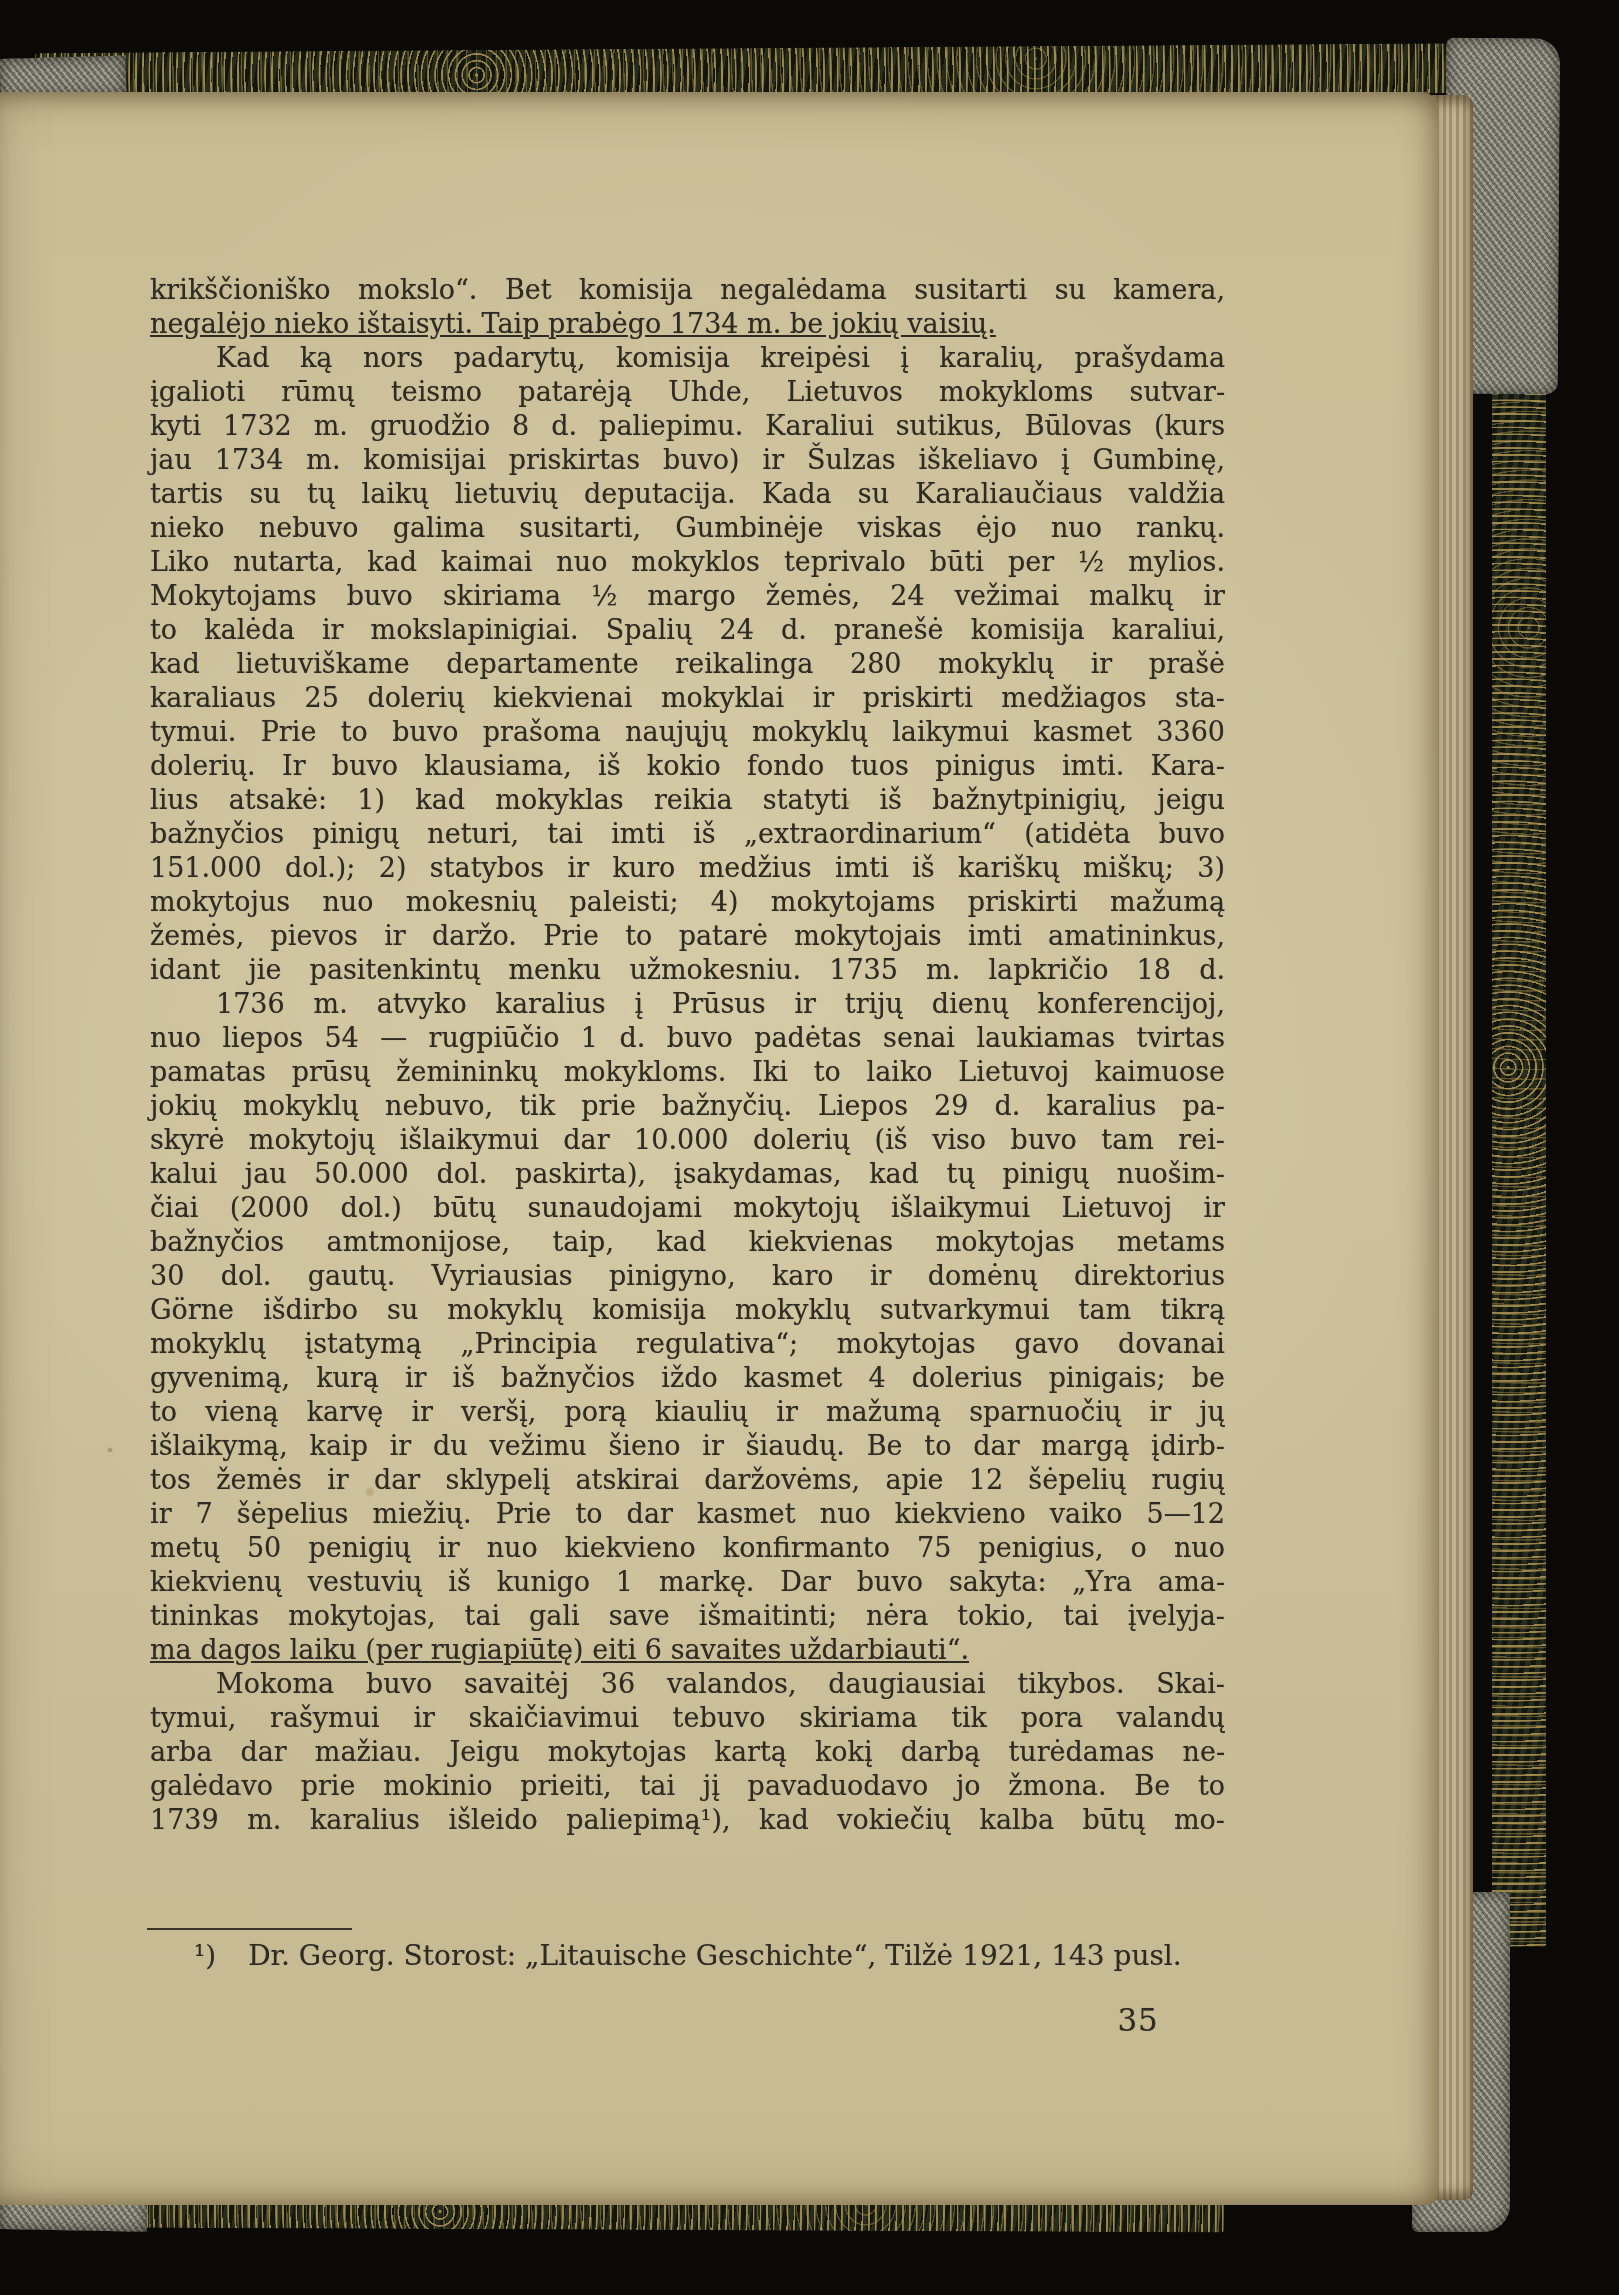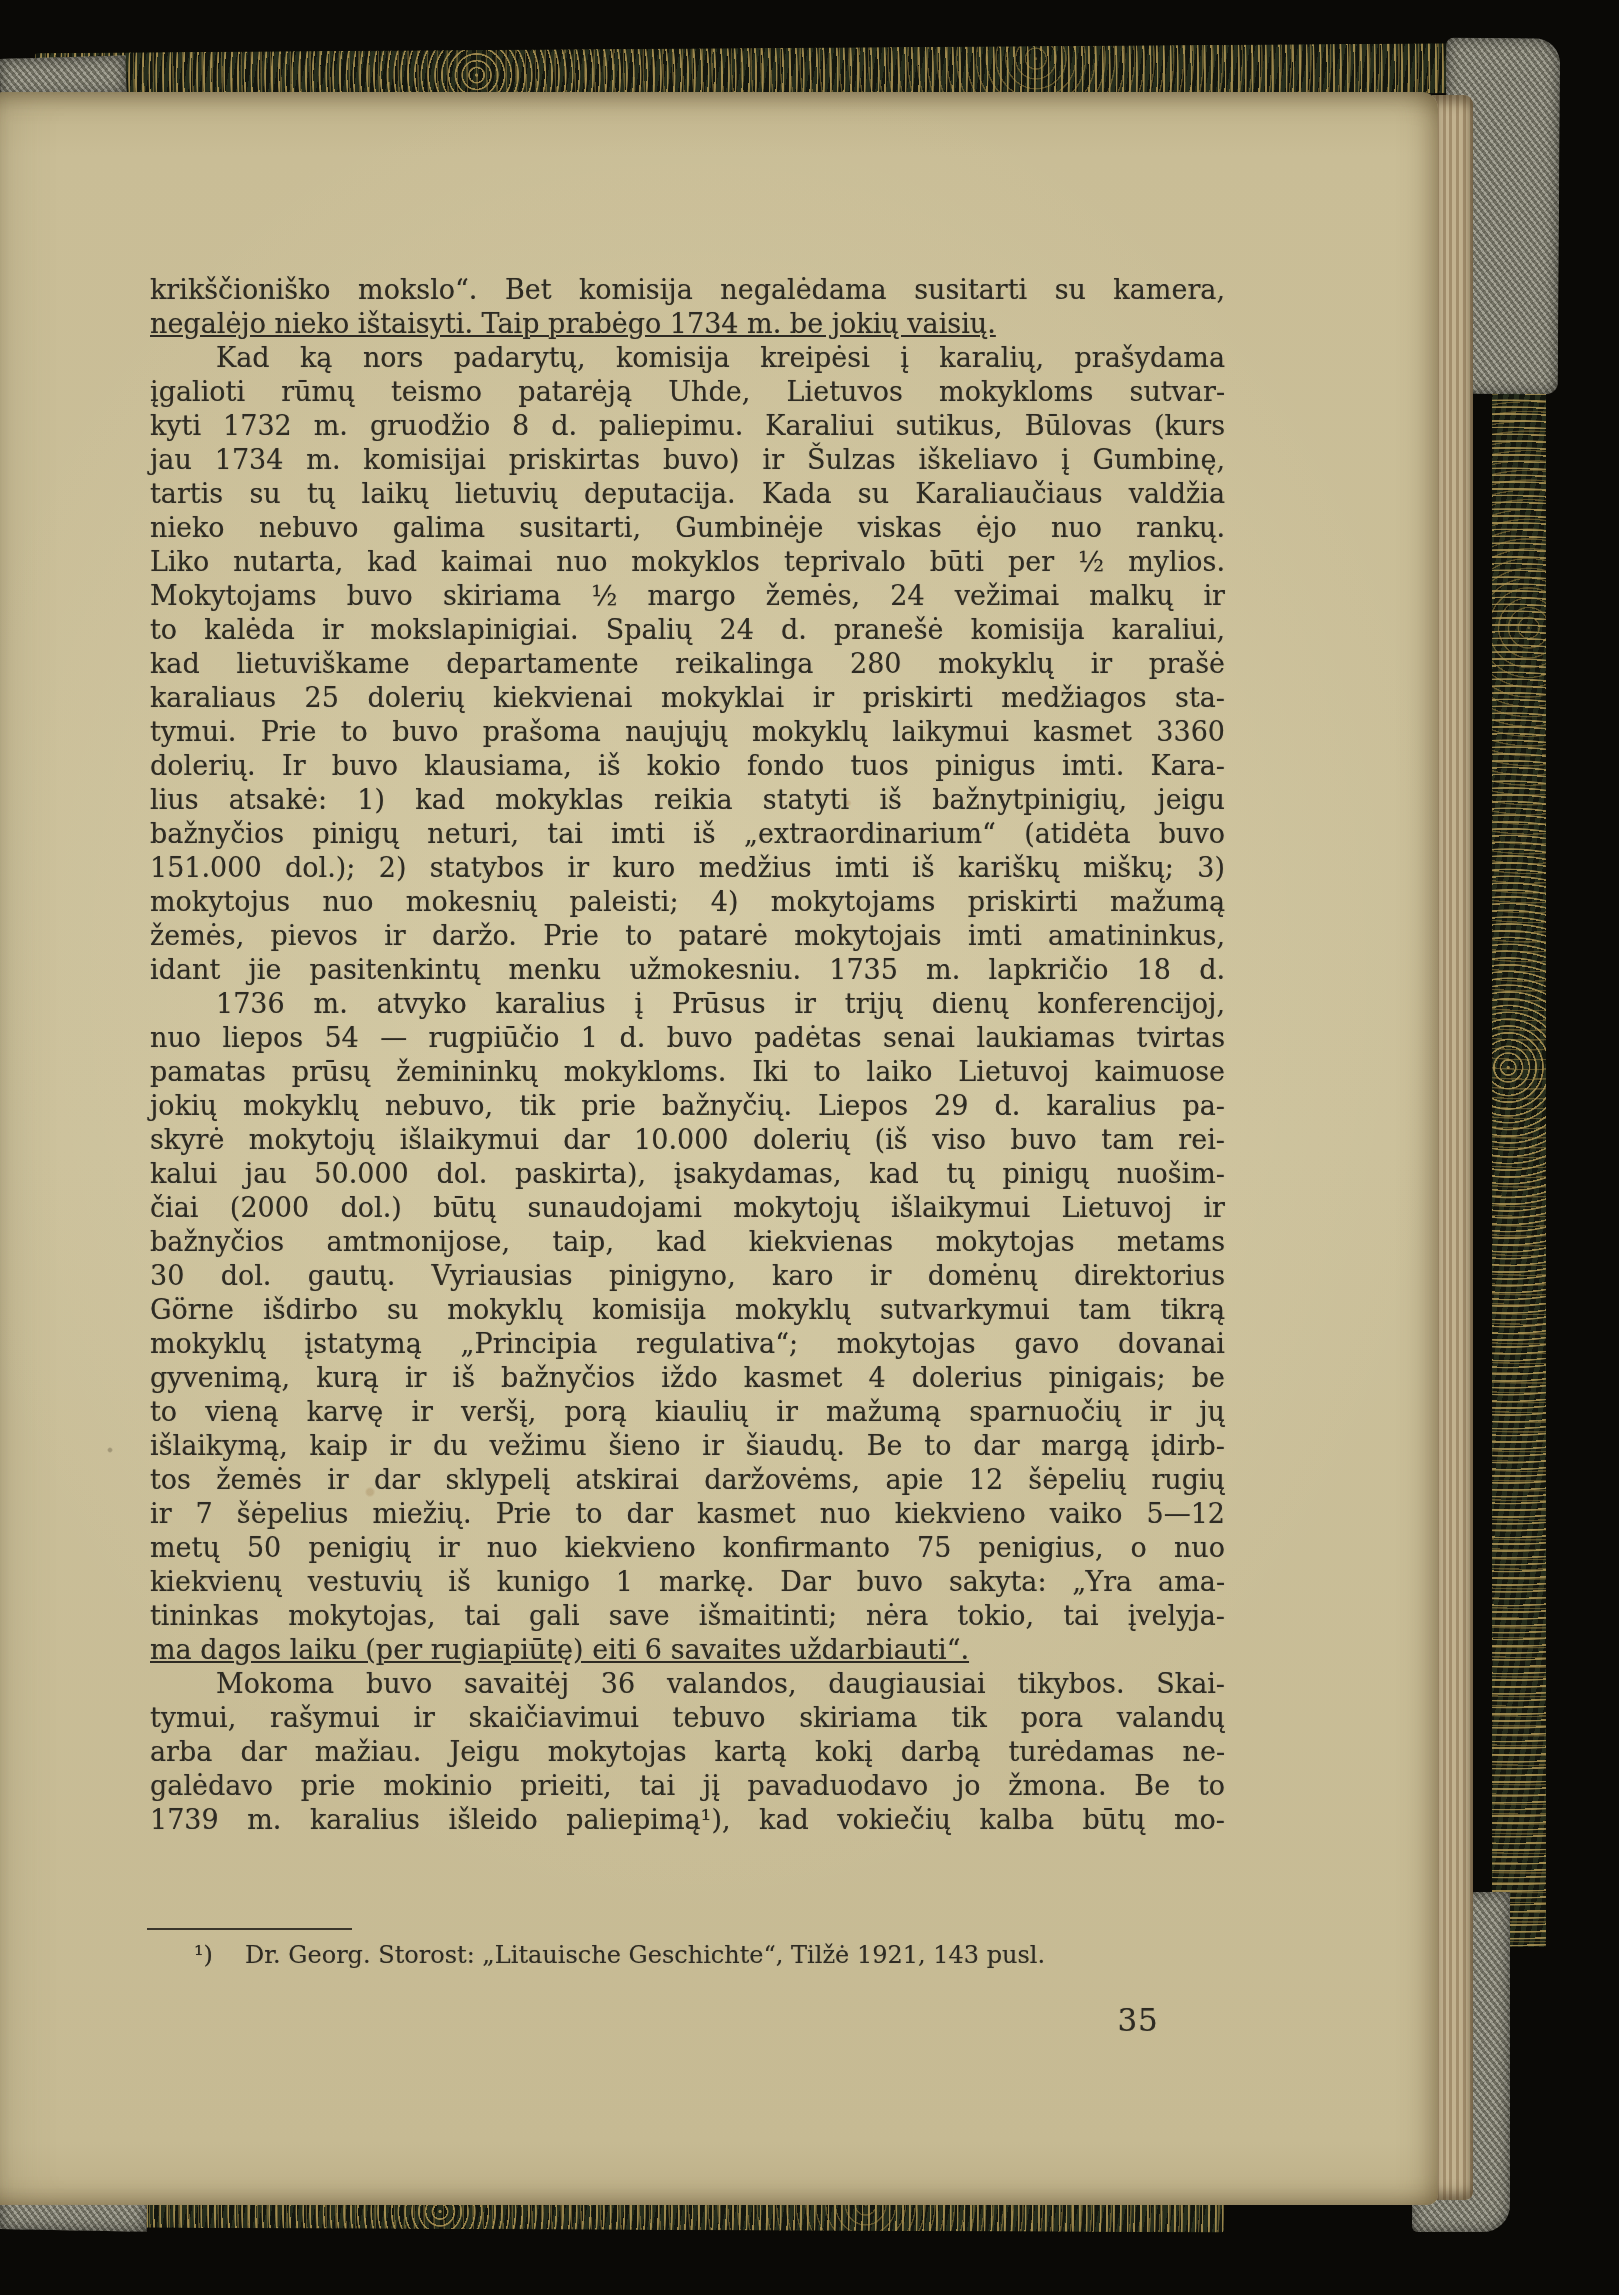--- a/index.html
+++ b/index.html
@@ -79,21 +79,21 @@
   .line.endline { text-align-last: left; text-decoration: underline; }
   .line.indent { text-indent: 66px; }
 
   .footnote-rule {
     position: absolute; left: 147px; top: 1836px; width: 205px; height: 2.3px;
     background: #3a362c; z-index: 5;
   }
   .footnote {
     position: absolute; left: 150px; top: 1847px; width: 1075px;
     color: var(--ink, #2e2b23);
-    font-size: 24px; line-height: 33px;
+    font-size: 28px; line-height: 33px;
     text-shadow: 0 0 0.8px rgba(46,43,35,.4);
   }
   .fn-marker { padding-left: 44px; margin-right: 32px; }
   .page-number {
     position: absolute; left: 1104px; top: 1910px; width: 68px;
     color: var(--ink, #2e2b23);
     font-size: 31px; letter-spacing: 0.8px; text-align: center;
     text-shadow: 0 0 0.8px rgba(46,43,35,.45);
   }
 </style>

